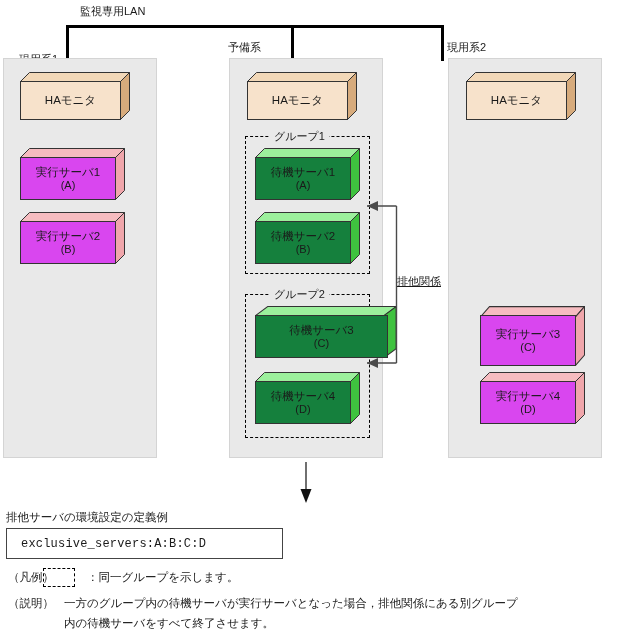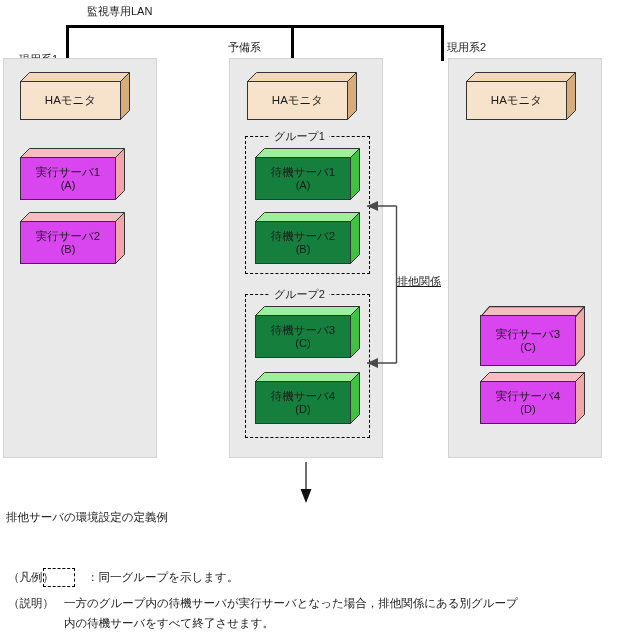--- a/index.html
+++ b/index.html
@@ -152,21 +152,21 @@
     position: absolute;
     font-size: 11.5px;
     white-space: nowrap;
   }
 </style>
 </head>
 <body>
 
 <div id="stage">
 
-  <div class="abs lan-label" style="left:80px; top:4px;margin-left:7px;">監視専用LAN</div>
+  <div class="abs lan-label" style="left:80px; top:4px;">監視専用LAN</div>
 
   <div class="abs bus-h" style="left:66px; top:25px; width:378px;"></div>
   <div class="abs bus-v" style="left:66px; top:25px; height:36px;"></div>
   <div class="abs bus-v" style="left:291px; top:25px; height:36px;"></div>
   <div class="abs bus-v" style="left:441px; top:25px; height:36px;"></div>
 
   <div class="abs sys-label" style="left:2px; top:52px;margin-left:17px;">現用系1</div>
   <div class="abs panel" style="left:3px; top:58px; width:154px; height:400px;"></div>
 
   <div class="box3d box-ha" style="left:20px; top:72px; width:110px; height:48px;">
@@ -235,21 +235,21 @@
     </svg>
     <div class="face-front">
       <div>待機サーバ2</div>
       <div class="label-sub">(B)</div>
     </div>
   </div>
 
   <div class="group-frame" style="left:245px; top:294px; width:125px; height:144px;"></div>
   <div class="group-title" style="left:270px; top:287px;">グループ2</div>
 
-  <div class="box3d box-green" style="left:255px; top:306px; width:105px; height:52px;">
+  <div class="box3d box-green" style="left:255px; top:306px; width:105px; height:52px;padding-left:37px;">
     <svg class="face-top" viewBox="0 0 105 52" preserveAspectRatio="none">
       <polygon class="poly-top" points="0.5,9.5 9.5,0.5 104.5,0.5 95.5,9.5"></polygon>
       <polygon class="poly-side" points="95.5,9.5 104.5,0.5 104.5,42.5 95.5,51.5"></polygon>
     </svg>
     <div class="face-front">
       <div>待機サーバ3</div>
       <div class="label-sub">(C)</div>
     </div>
   </div>
 
@@ -305,20 +305,23 @@
       <div class="label-sub">(D)</div>
     </div>
   </div>
 
   <svg class="abs" style="left:296px; top:462px; width:20px; height:42px;" viewBox="0 0 20 42">
     <line x1="10" y1="0" x2="10" y2="30" stroke="#333333" stroke-width="1.4"></line>
     <polygon points="10,41 4.5,27 15.5,27" fill="#111111"></polygon>
   </svg>
 
   <div class="caption" style="left:6px; top:510px;">排他サーバの環境設定の定義例</div>
+  <div class="code-box" style="left:6px; top:528px; width:277px; height:31px;">
+    <span class="code-text">exclusive_servers:A:B:C:D</span>
+  </div>
 
   <div class="legend-tag" style="left:8px; top:570px;">（凡例）</div>
   <div class="legend-swatch" style="left:43px; top:568px; width:32px; height:19px;"></div>
   <div class="legend-text" style="left:87px; top:570px;">：同一グループを示します。</div>
 
   <div class="note-line" style="left:8px; top:596px;">（説明）</div>
   <div class="note-line" style="left:64px; top:596px;">一方のグループ内の待機サーバが実行サーバとなった場合，排他関係にある別グループ</div>
   <div class="note-line" style="left:64px; top:616px;">内の待機サーバをすべて終了させます。</div>
 
 </div>

